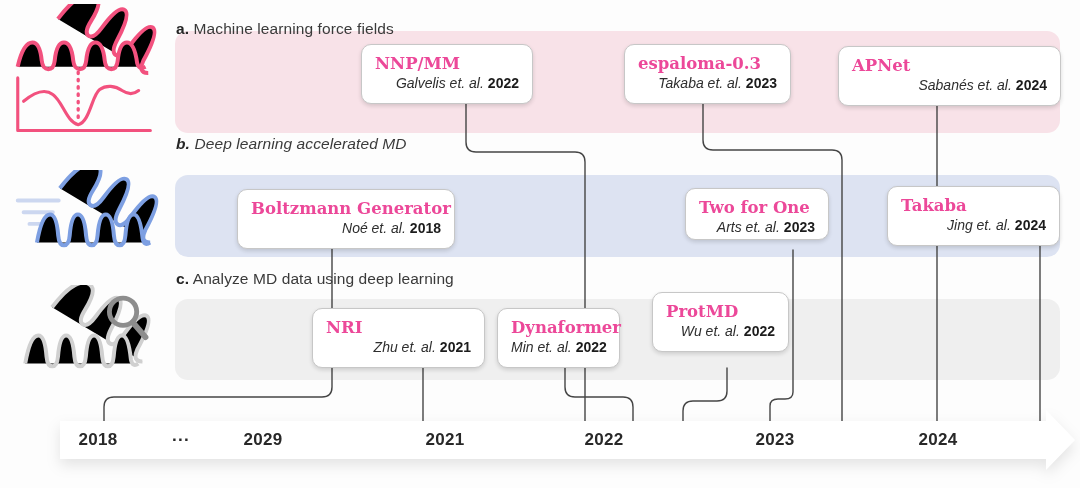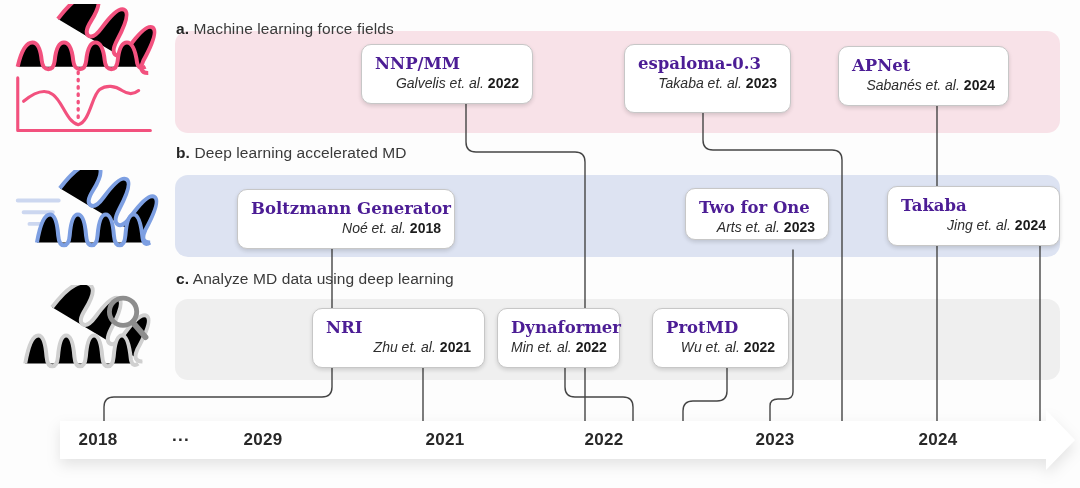--- a/index.html
+++ b/index.html
@@ -6,31 +6,31 @@
   body{
     width:1080px;height:488px;position:relative;overflow:hidden;
     background:#fdfdfd;
     font-family:"Liberation Sans","DejaVu Sans",sans-serif;
   }
   .band{position:absolute;left:175px;width:885px;border-radius:13px;z-index:1;}
   .band-a{top:31px;height:102px;}
   .band-b{top:175px;height:82px;}
   .band-c{top:299px;height:81px;}
   .section-label{position:absolute;left:176px;font-size:15.5px;color:#3a3a3a;z-index:2;letter-spacing:.1px;}
-  .label-a{top:20px;} .label-b{top:144px;} .label-c{top:270px;}
+  .label-a{top:20px;} .label-b{top:135px;font-style:italic;} .label-c{top:270px;}
   .section-label b{font-weight:700;color:#262626;}
   .card{
     position:absolute;z-index:3;background:#ffffff;
     border:1px solid #c7c7c7;border-radius:10px;
     box-shadow:0 2px 4px rgba(0,0,0,.14);
     padding:8px 13px 6px;box-sizing:border-box;
   }
   .card .title{
     font-family:"DejaVu Serif","Liberation Serif",serif;
-    font-weight:700;font-size:16.5px;line-height:21px;color:#4c1d95;white-space:nowrap;
+    font-weight:700;font-size:16.5px;line-height:21px;color:#ec4899;white-space:nowrap;
   }
   .card .cite{font-size:14px;font-style:italic;line-height:19px;color:#2e2e2e;white-space:nowrap;text-align:right;}
   .card .cite .yr{font-style:normal;font-weight:700;margin-left:4px;color:#1c1c1c;}
   #connectors{position:absolute;top:0;left:0;z-index:2;}
   #connectors path{fill:none;stroke-width:1.4;stroke-linecap:round;}
   #timeline-svg{position:absolute;top:0;left:0;z-index:4;filter:drop-shadow(0 6px 7px rgba(0,0,0,.10));}
   .year{
     position:absolute;z-index:5;top:430px;transform:translateX(-50%);
     font-weight:700;font-size:17px;color:#282828;letter-spacing:.3px;white-space:nowrap;
   }
@@ -99,25 +99,25 @@
     <path d="M793,250 V392 Q793,399 785,399 H778 Q770,399 770,406 V424"></path>
     <path d="M937,106 V424"></path>
     <path d="M1040,246 V424"></path>
   </g>
 </svg>
 
 <div class="card" style="left:361px;top:44px;width:172px;height:60px">
   <div class="title">NNP/MM</div>
   <div class="cite"><span>Galvelis et. al.</span><span class="yr">2022</span></div>
 </div>
-<div class="card" style="left:624px;top:44px;width:167px;height:69px">
+<div class="card" style="left:624px;top:44px;width:167px;height:60px">
   <div class="title">espaloma-0.3</div>
   <div class="cite"><span>Takaba et. al.</span><span class="yr">2023</span></div>
 </div>
-<div class="card" style="left:838px;top:46px;width:171px;height:60px">
+<div class="card" style="left:838px;top:46px;width:223px;height:60px">
   <div class="title">APNet</div>
   <div class="cite"><span>Sabanés et. al.</span><span class="yr">2024</span></div>
 </div>
 
 <div class="card" style="left:237px;top:189px;width:218px;height:60px">
   <div class="title">Boltzmann Generator</div>
   <div class="cite"><span>Noé et. al.</span><span class="yr">2018</span></div>
 </div>
 <div class="card" style="left:685px;top:188px;width:144px;height:52px">
   <div class="title">Two for One</div>
@@ -129,21 +129,21 @@
 </div>
 
 <div class="card" style="left:312px;top:308px;width:173px;height:60px">
   <div class="title">NRI</div>
   <div class="cite"><span>Zhu et. al.</span><span class="yr">2021</span></div>
 </div>
 <div class="card" style="left:497px;top:308px;width:123px;height:60px">
   <div class="title">Dynaformer</div>
   <div class="cite"><span>Min et. al.</span><span class="yr">2022</span></div>
 </div>
-<div class="card" style="left:652px;top:308px;width:137px;height:60px">
+<div class="card" style="left:652px;top:292px;width:137px;height:60px">
   <div class="title">ProtMD</div>
   <div class="cite"><span>Wu et. al.</span><span class="yr">2022</span></div>
 </div>
 
 <svg id="timeline-svg" width="1080" height="488">
   <path d="M60,421 H1046 V410 L1075,440 L1046,470 V459 H60 Z" style="fill: rgb(255, 255, 255);"></path>
 </svg>
 
 <div class="year" style="left:98px">2018</div>
 <div class="year" style="left:181px">···</div>

